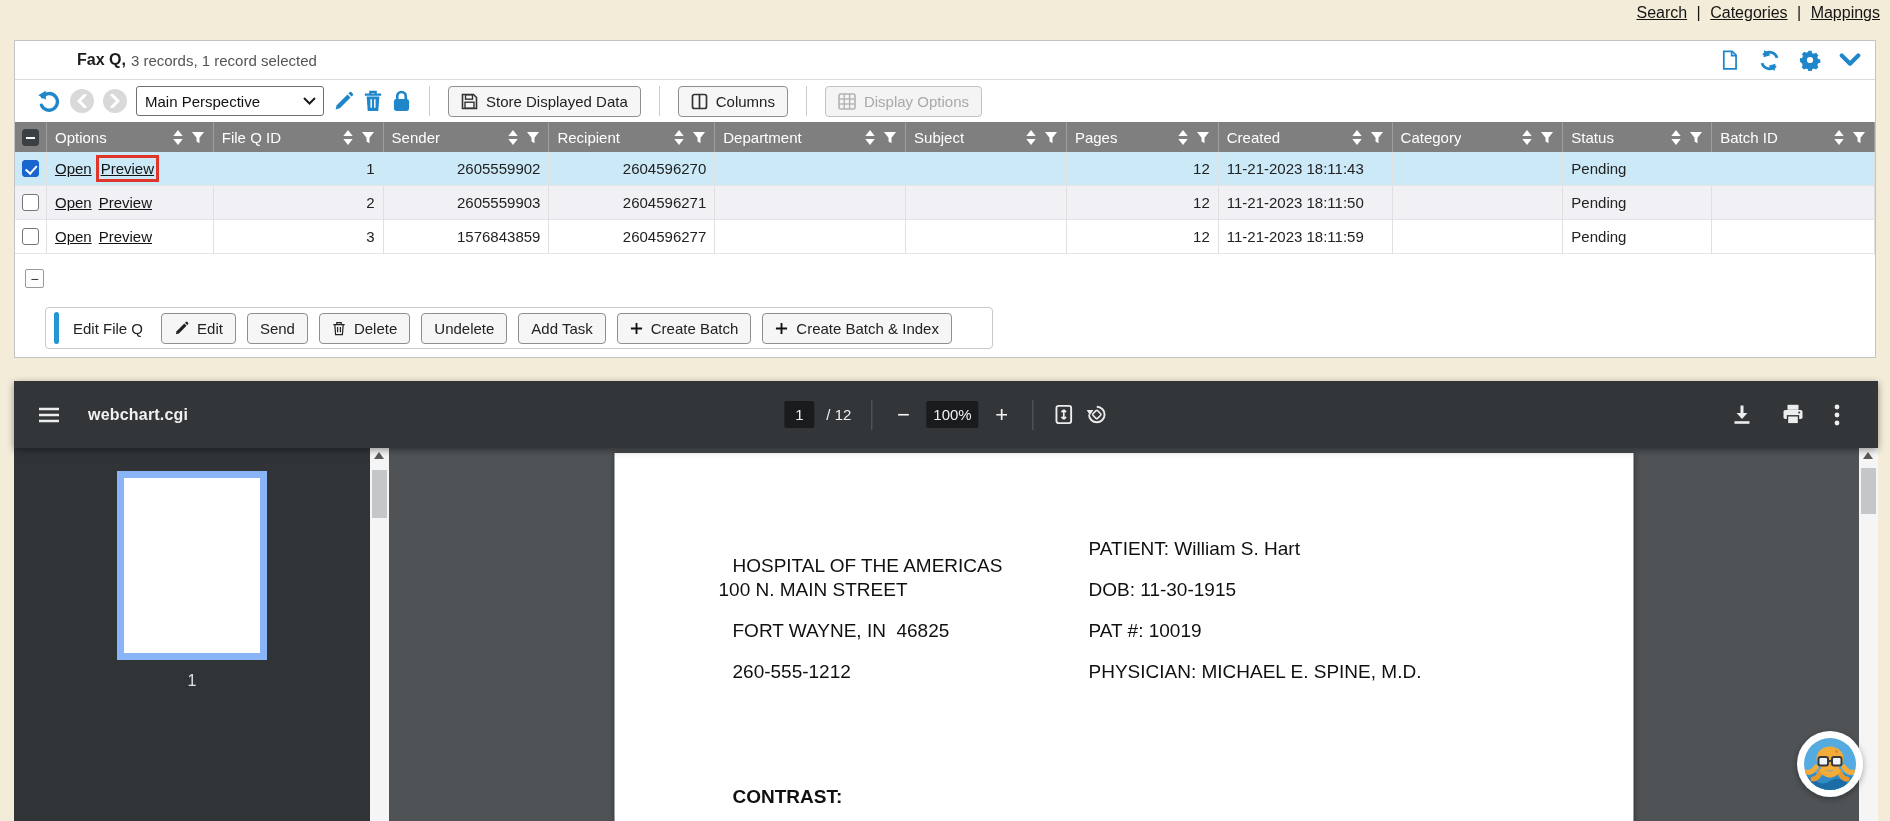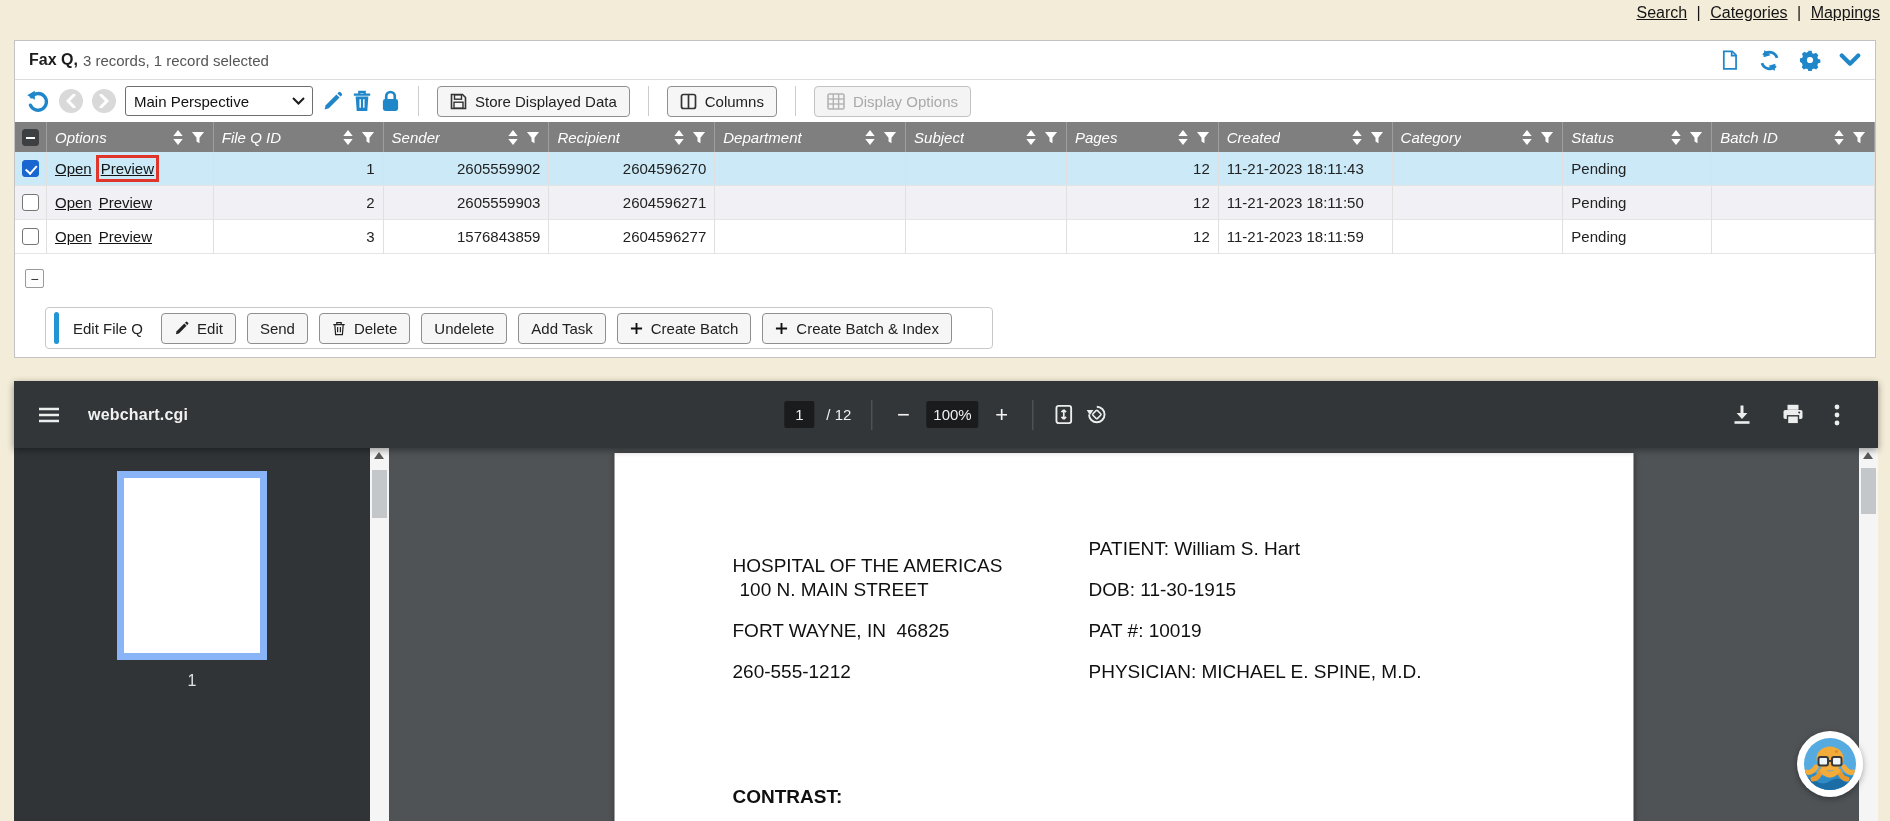--- a/index.html
+++ b/index.html
@@ -8,39 +8,39 @@
   .app{position:relative;width:1890px;height:821px;padding-left:43px;}
 
   
   .topnav{position:absolute;top:4px;right:10px;font-size:16px;}
   .topnav a{color:#141414;text-decoration:underline;cursor:pointer;}
   .topnav .sep{color:#141414;margin:0 5px;}
 
   
   .panel{position:absolute;left:14px;top:40px;width:1862px;height:318px;background:#fff;border:1px solid #c3c3c3;}
   .panel-header{height:39px;display:flex;align-items:center;padding:0 14px;border-bottom:1px solid #ddd;}
-  .panel-title{font-size:16px;font-weight:bold;color:#1b1b1b;margin-right:5px;}
+  .panel-title{font-size:16px;font-weight:bold;color:#1b1b1b;margin-right:5px;margin-left:48px;}
   .panel-sub{font-size:15px;color:#555;}
   .panel-icons{margin-left:auto;display:flex;gap:18px;align-items:center;}
   .icon-btn{display:flex;align-items:center;justify-content:center;cursor:pointer;background:none;border:none;}
 
-  .panel-toolbar{height:42px;display:flex;align-items:center;gap:9px;padding:0 10px;}
+  .panel-toolbar{height:42px;display:flex;align-items:center;gap:9px;padding:0 10px;margin-left:11px;}
   .tb-sep{width:1px;height:30px;background:#ccc;margin:0 9px;}
   .circle-btn{width:24px;height:24px;border-radius:50%;background:#d9d9d9;display:flex;align-items:center;justify-content:center;border:none;}
   .sel-wrap{position:relative;}
   select.perspective{height:30px;font-size:15px;border:1px solid #6f6f6f;border-radius:3px;padding:2px 26px 2px 8px;width:188px;background:#fff;appearance:none;-webkit-appearance:none;color:#111;}
   .sel-wrap svg{position:absolute;right:8px;top:11px;pointer-events:none;}
   .btn{display:inline-flex;align-items:center;gap:8px;font-size:15px;color:#222;background:#f6f6f6;border:1px solid #8f8f8f;border-radius:4px;padding:5px 12px;height:31px;cursor:pointer;font-family:inherit;}
   .btn.disabled{color:#a9a9a9;border-color:#c2c2c2;background:#f4f4f4;cursor:default;}
 
   
   .grid{width:1860px;font-size:15px;}
   .tr{display:flex;}
   .tr.head{height:30px;background:#7f7f7f;color:#fff;}
-  .th{display:flex;align-items:center;padding:0 8px;border-right:1px solid #9e9e9e;font-style:italic;}
+  .th{display:flex;align-items:center;padding:0 8px;border-right:1px solid #9e9e9e;}
   .th .lbl{white-space:nowrap;overflow:hidden;}
   .hicons{margin-left:auto;display:flex;gap:8px;align-items:center;}
   .tr.body{height:34px;background:#fff;}
   .tr.body.alt .td{background:#f0f0f5;}
   .tr.body.sel .td{background:#cbe9f7;}
   .td{display:flex;align-items:center;padding:0 8px;border-right:1px solid #e0e0e0;border-bottom:1px solid #e4e4e4;background:#fff;overflow:hidden;white-space:nowrap;}
   .td.num{justify-content:flex-end;}
   .td.cbcell,.th.cbcell{justify-content:center;padding:0;}
   .cb{width:17px;height:17px;border:1px solid #767676;border-radius:3px;background:#fff;position:relative;display:inline-block;cursor:pointer;}
   .cb.indet{background:#3c4043;border-color:#3c4043;}
@@ -501,21 +501,21 @@
         <div class="thumb"></div>
         <div class="thumb-label">1</div>
       </div>
       <div class="vscroll">
         <span class="varrow"></span>
         <span class="vthumb" style="top:22px;height:48px;"></span>
       </div>
       <div class="canvas">
         <div class="page" id="docPage">
             <div class="docline" style="left: 118px; top: 102px;">HOSPITAL OF THE AMERICAS</div>
-            <div class="docline" style="left: 125px; top: 126px;">100 N. MAIN STREET</div>
+            <div class="docline" style="left: 104px; top: 126px;">100 N. MAIN STREET</div>
             <div class="docline" style="left: 118px; top: 167px;">FORT WAYNE, IN  46825</div>
             <div class="docline" style="left: 118px; top: 208px;">260-555-1212</div>
             <div class="docline" style="left: 474px; top: 85px;">PATIENT: William S. Hart</div>
             <div class="docline" style="left: 474px; top: 126px;">DOB: 11-30-1915</div>
             <div class="docline" style="left: 474px; top: 167px;">PAT #: 10019</div>
             <div class="docline" style="left: 474px; top: 208px;">PHYSICIAN: MICHAEL E. SPINE, M.D.</div>
             <div class="docline bold" style="left: 118px; top: 333px;">CONTRAST:</div>
           </div>
       </div>
       <div class="vscroll">

